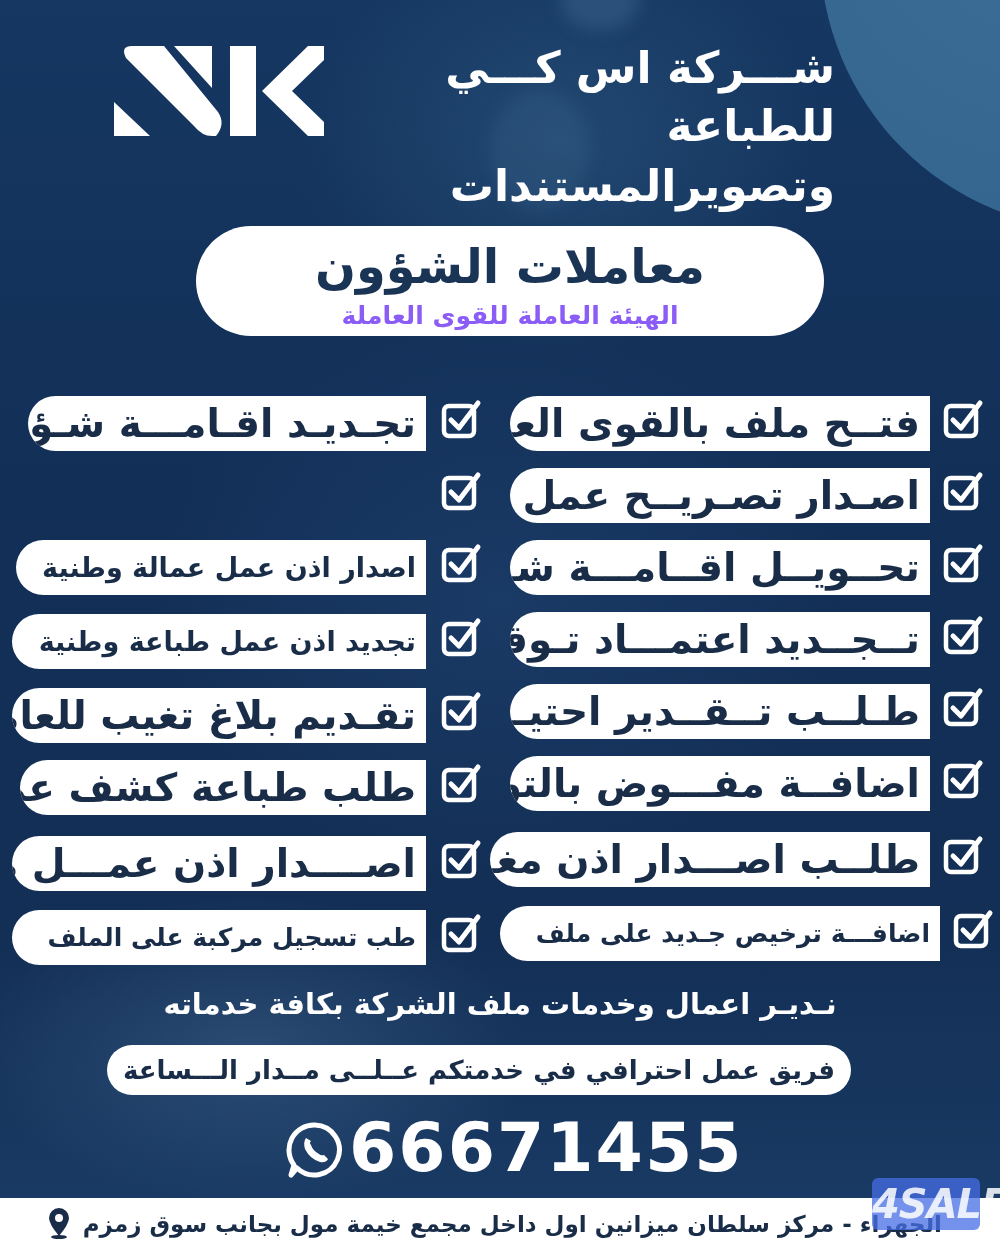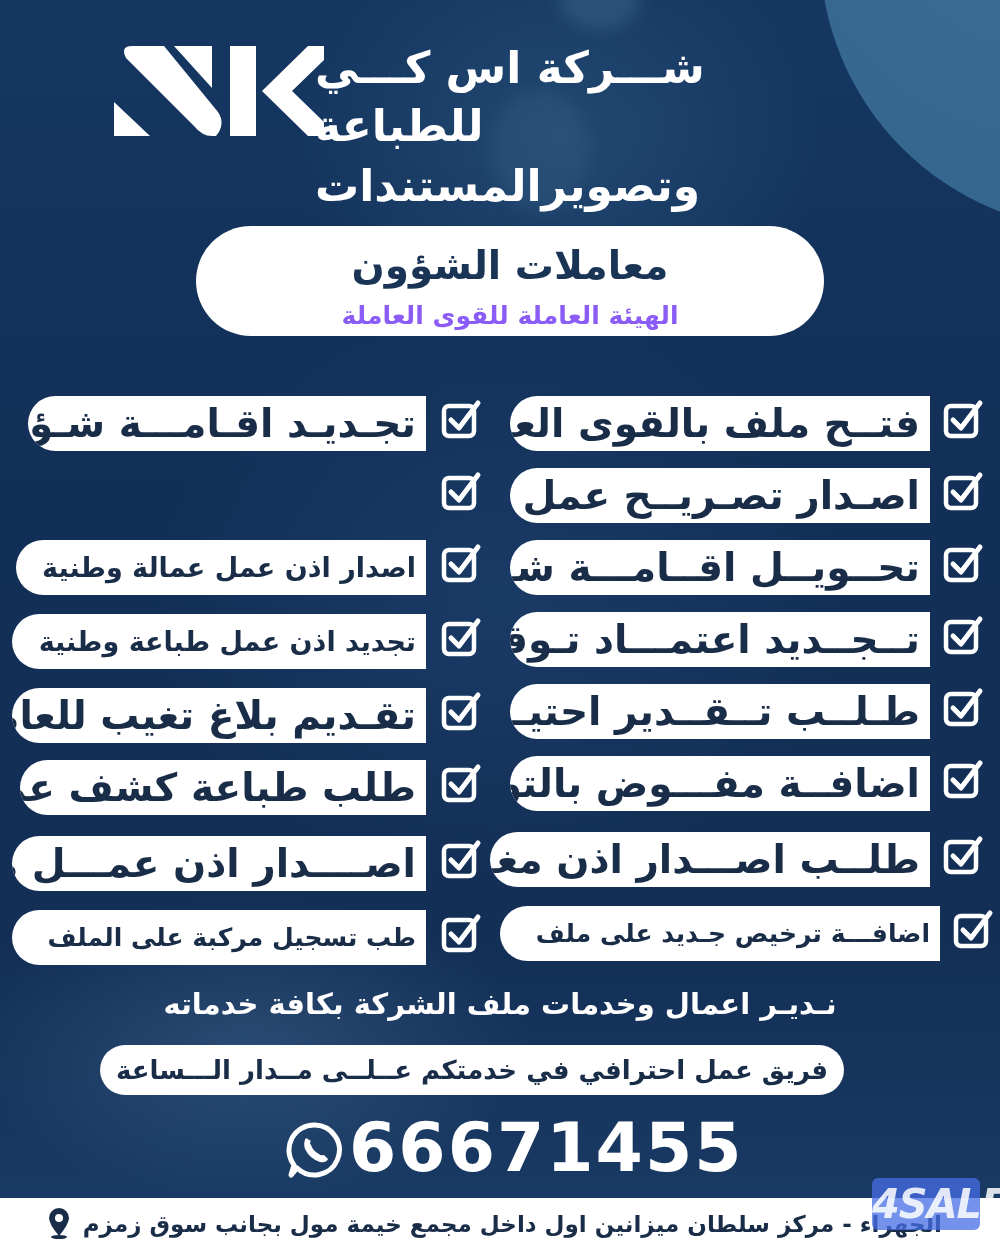--- a/index.html
+++ b/index.html
@@ -20,32 +20,32 @@
     }
     .deco-circle {
       position: absolute; left: 820px; top: -330px; width: 560px; height: 560px;
       border-radius: 50%;
       background: radial-gradient(circle at 40% 40%, #3b6d96, #34668f 70%);
     }
     .blur-dot { position: absolute; border-radius: 50%; filter: blur(8px); }
     .logo { position: absolute; left: 112px; top: 40px; width: 212px; height: 102px; }
     .header-text {
       position: absolute; right: 165px; top: 40px; width: 520px;
-      color: #ffffff; text-align: left; direction: rtl;
+      color: #ffffff; text-align: right; direction: rtl;
       font-weight: bold;
     }
     .header-text .l1 { font-size: 44px; line-height: 56px; }
     .header-text .l2 { font-size: 44px; line-height: 60px; }
 
     .title-pill {
       position: absolute; left: 196px; top: 226px; width: 628px; height: 110px;
       background: #ffffff; border-radius: 55px;
       text-align: center; direction: rtl; color: #1a3456;
     }
-    .title-pill .main { font-size: 39px; font-weight: bold; line-height: 72px; margin-top: 4px; }
+    .title-pill .main { font-size: 48px; font-weight: bold; line-height: 72px; margin-top: 4px; }
     .title-pill .sub { font-size: 25px; font-weight: bold; line-height: 28px; color: #8b5cf6; }
 
     .service {
       position: absolute; height: 55px;
     }
     .service .pill {
       position: absolute; top: 0; left: 0; height: 55px;
       background: #ffffff; border-radius: 28px 0 0 28px;
       direction: rtl; text-align: right; color: #1a2d48;
       font-size: 39px; font-weight: bold; line-height: 55px;
@@ -54,21 +54,21 @@
     .service .check {
       position: absolute; top: 2px; width: 44px; height: 44px;
     }
 
     .tagline {
       position: absolute; left: 100px; top: 982px; width: 800px;
       text-align: center; direction: rtl; color: #ffffff;
       font-size: 29px; font-weight: bold; line-height: 44px;
     }
     .team-pill {
-      position: absolute; left: 100px; top: 1045px; width: 744px; height: 50px;
+      position: absolute; left: 107px; top: 1045px; width: 744px; height: 50px;
       background: #ffffff; border-radius: 25px;
       text-align: center; direction: rtl; color: #1a2d48;
       font-size: 26px; font-weight: bold; line-height: 50px;
     }
     .phone-row {
       position: absolute; left: 285px; top: 1112px; width: 430px; height: 72px;
     }
     .phone-row .wa { position: absolute; left: 0; top: 8px; width: 60px; height: 60px; }
     .phone-row .num {
       position: absolute; left: 64px; top: 0; color: #ffffff;

